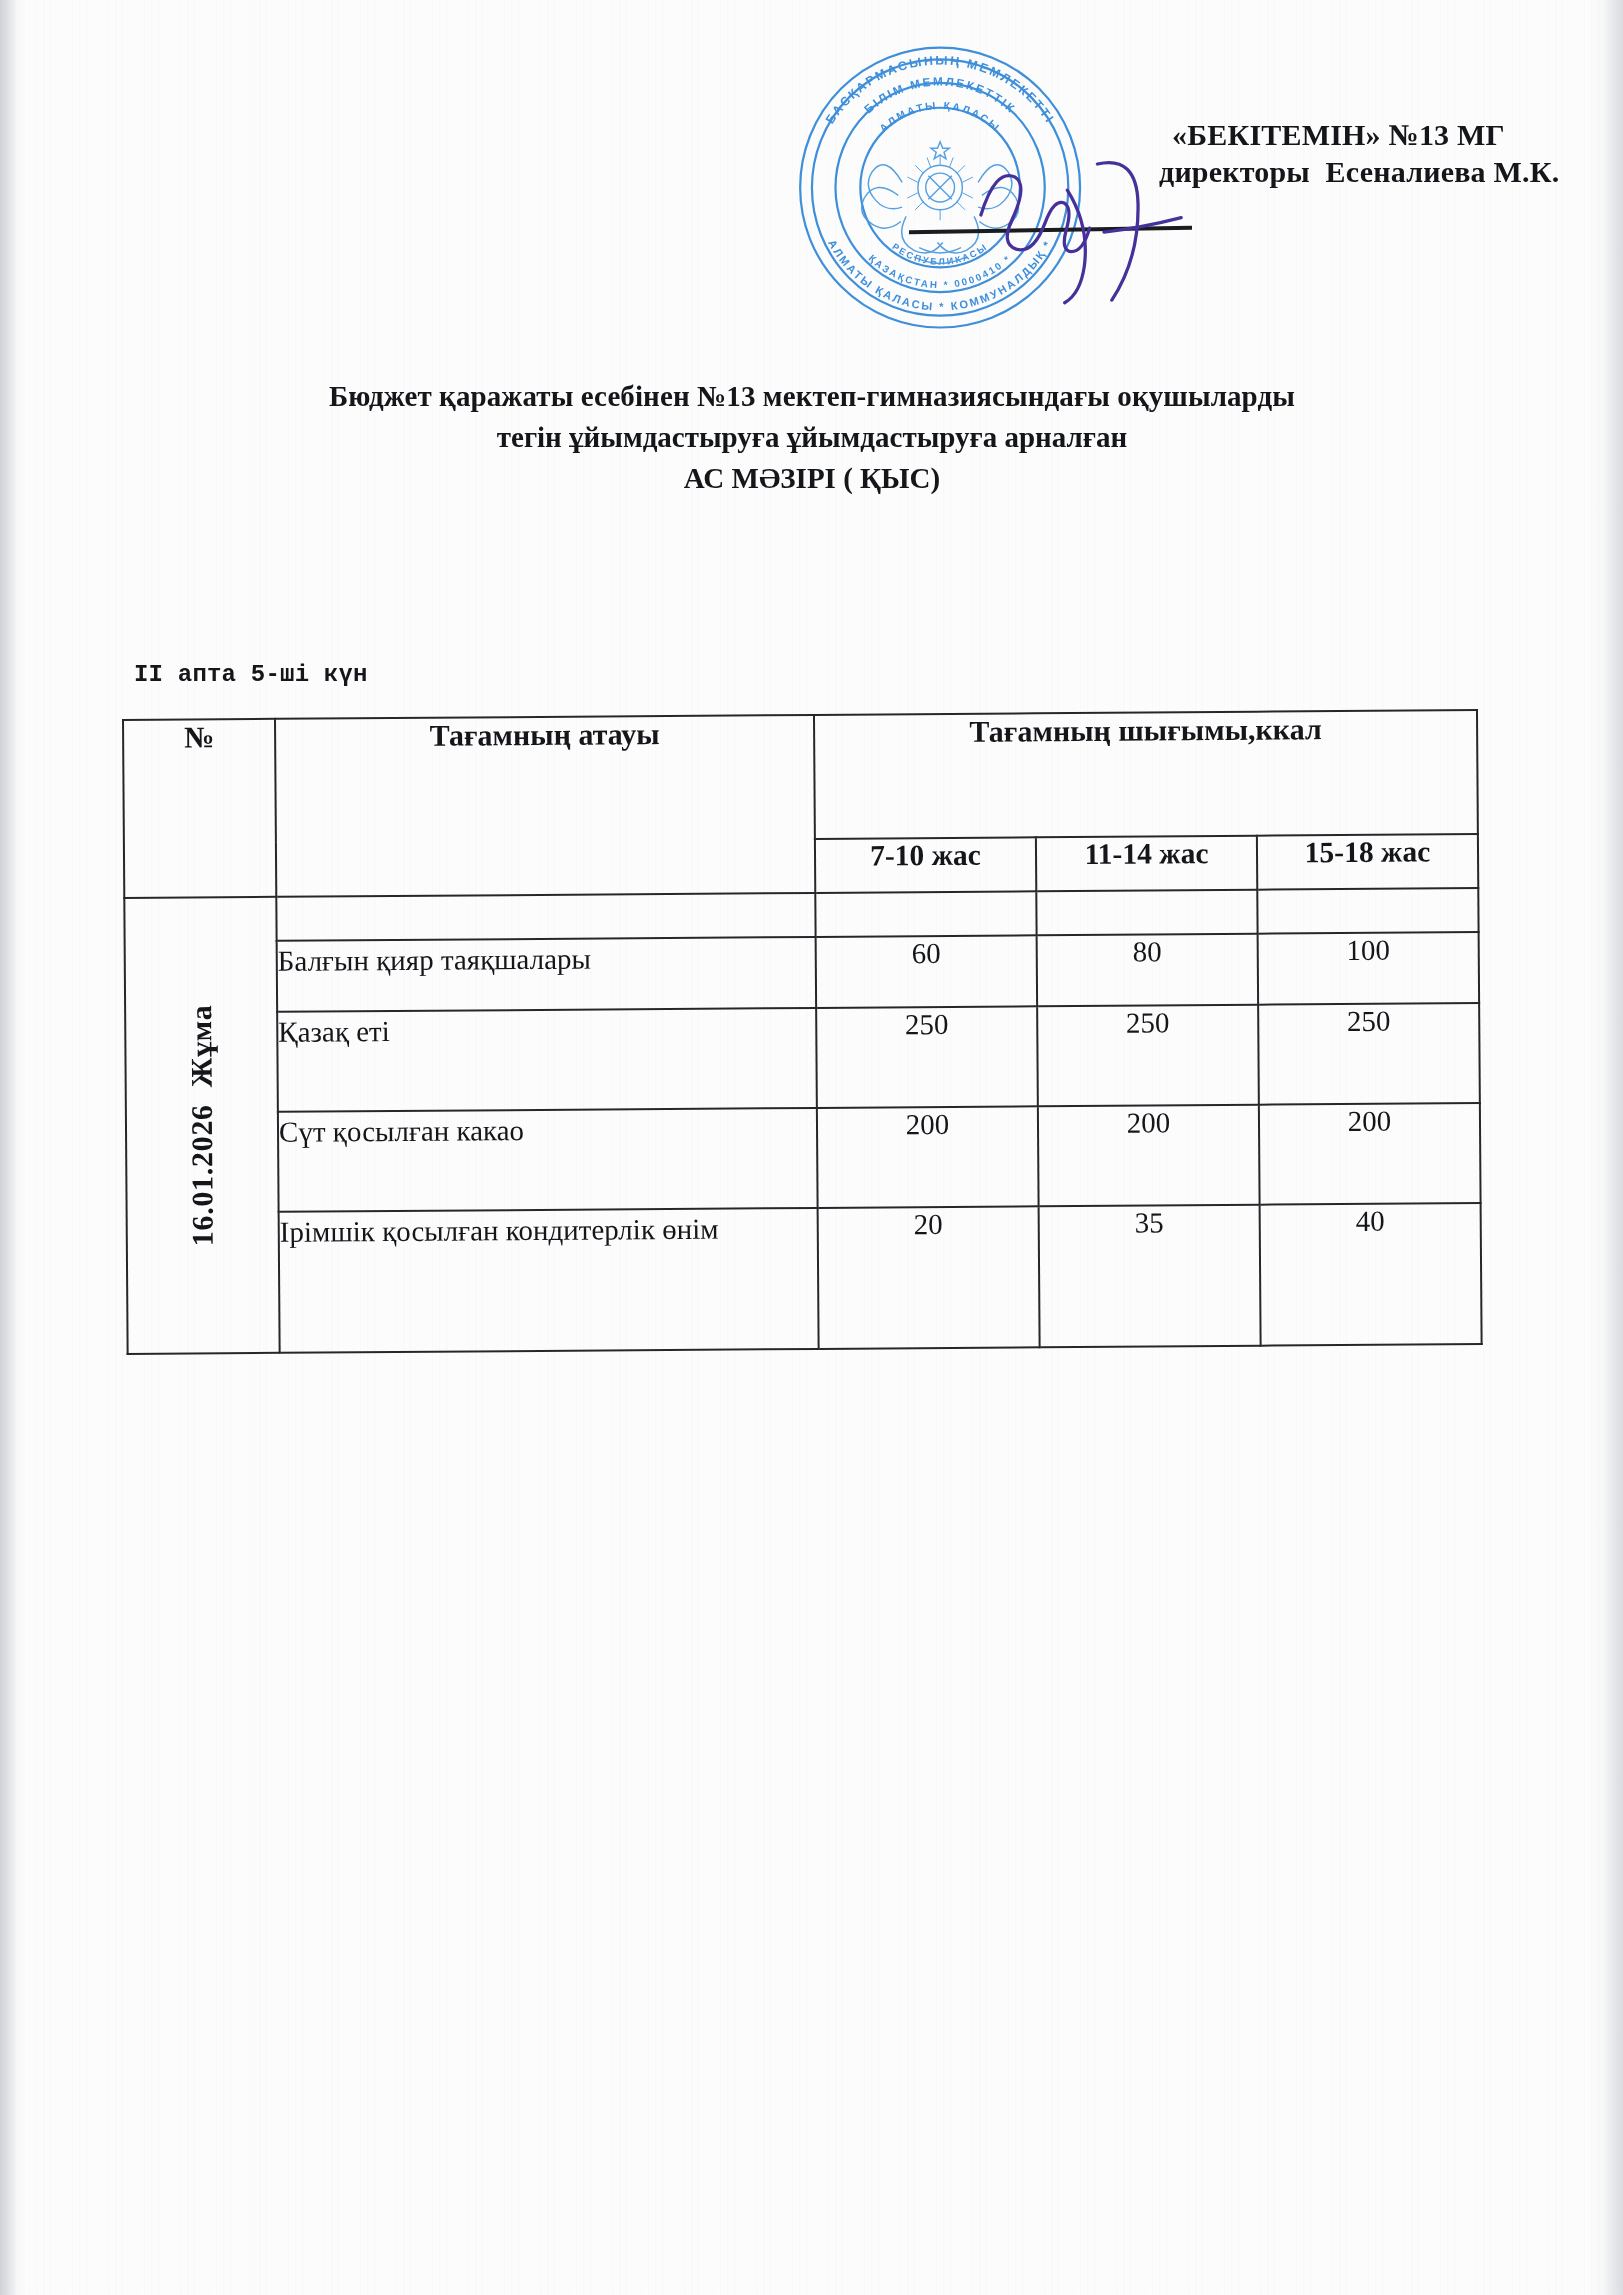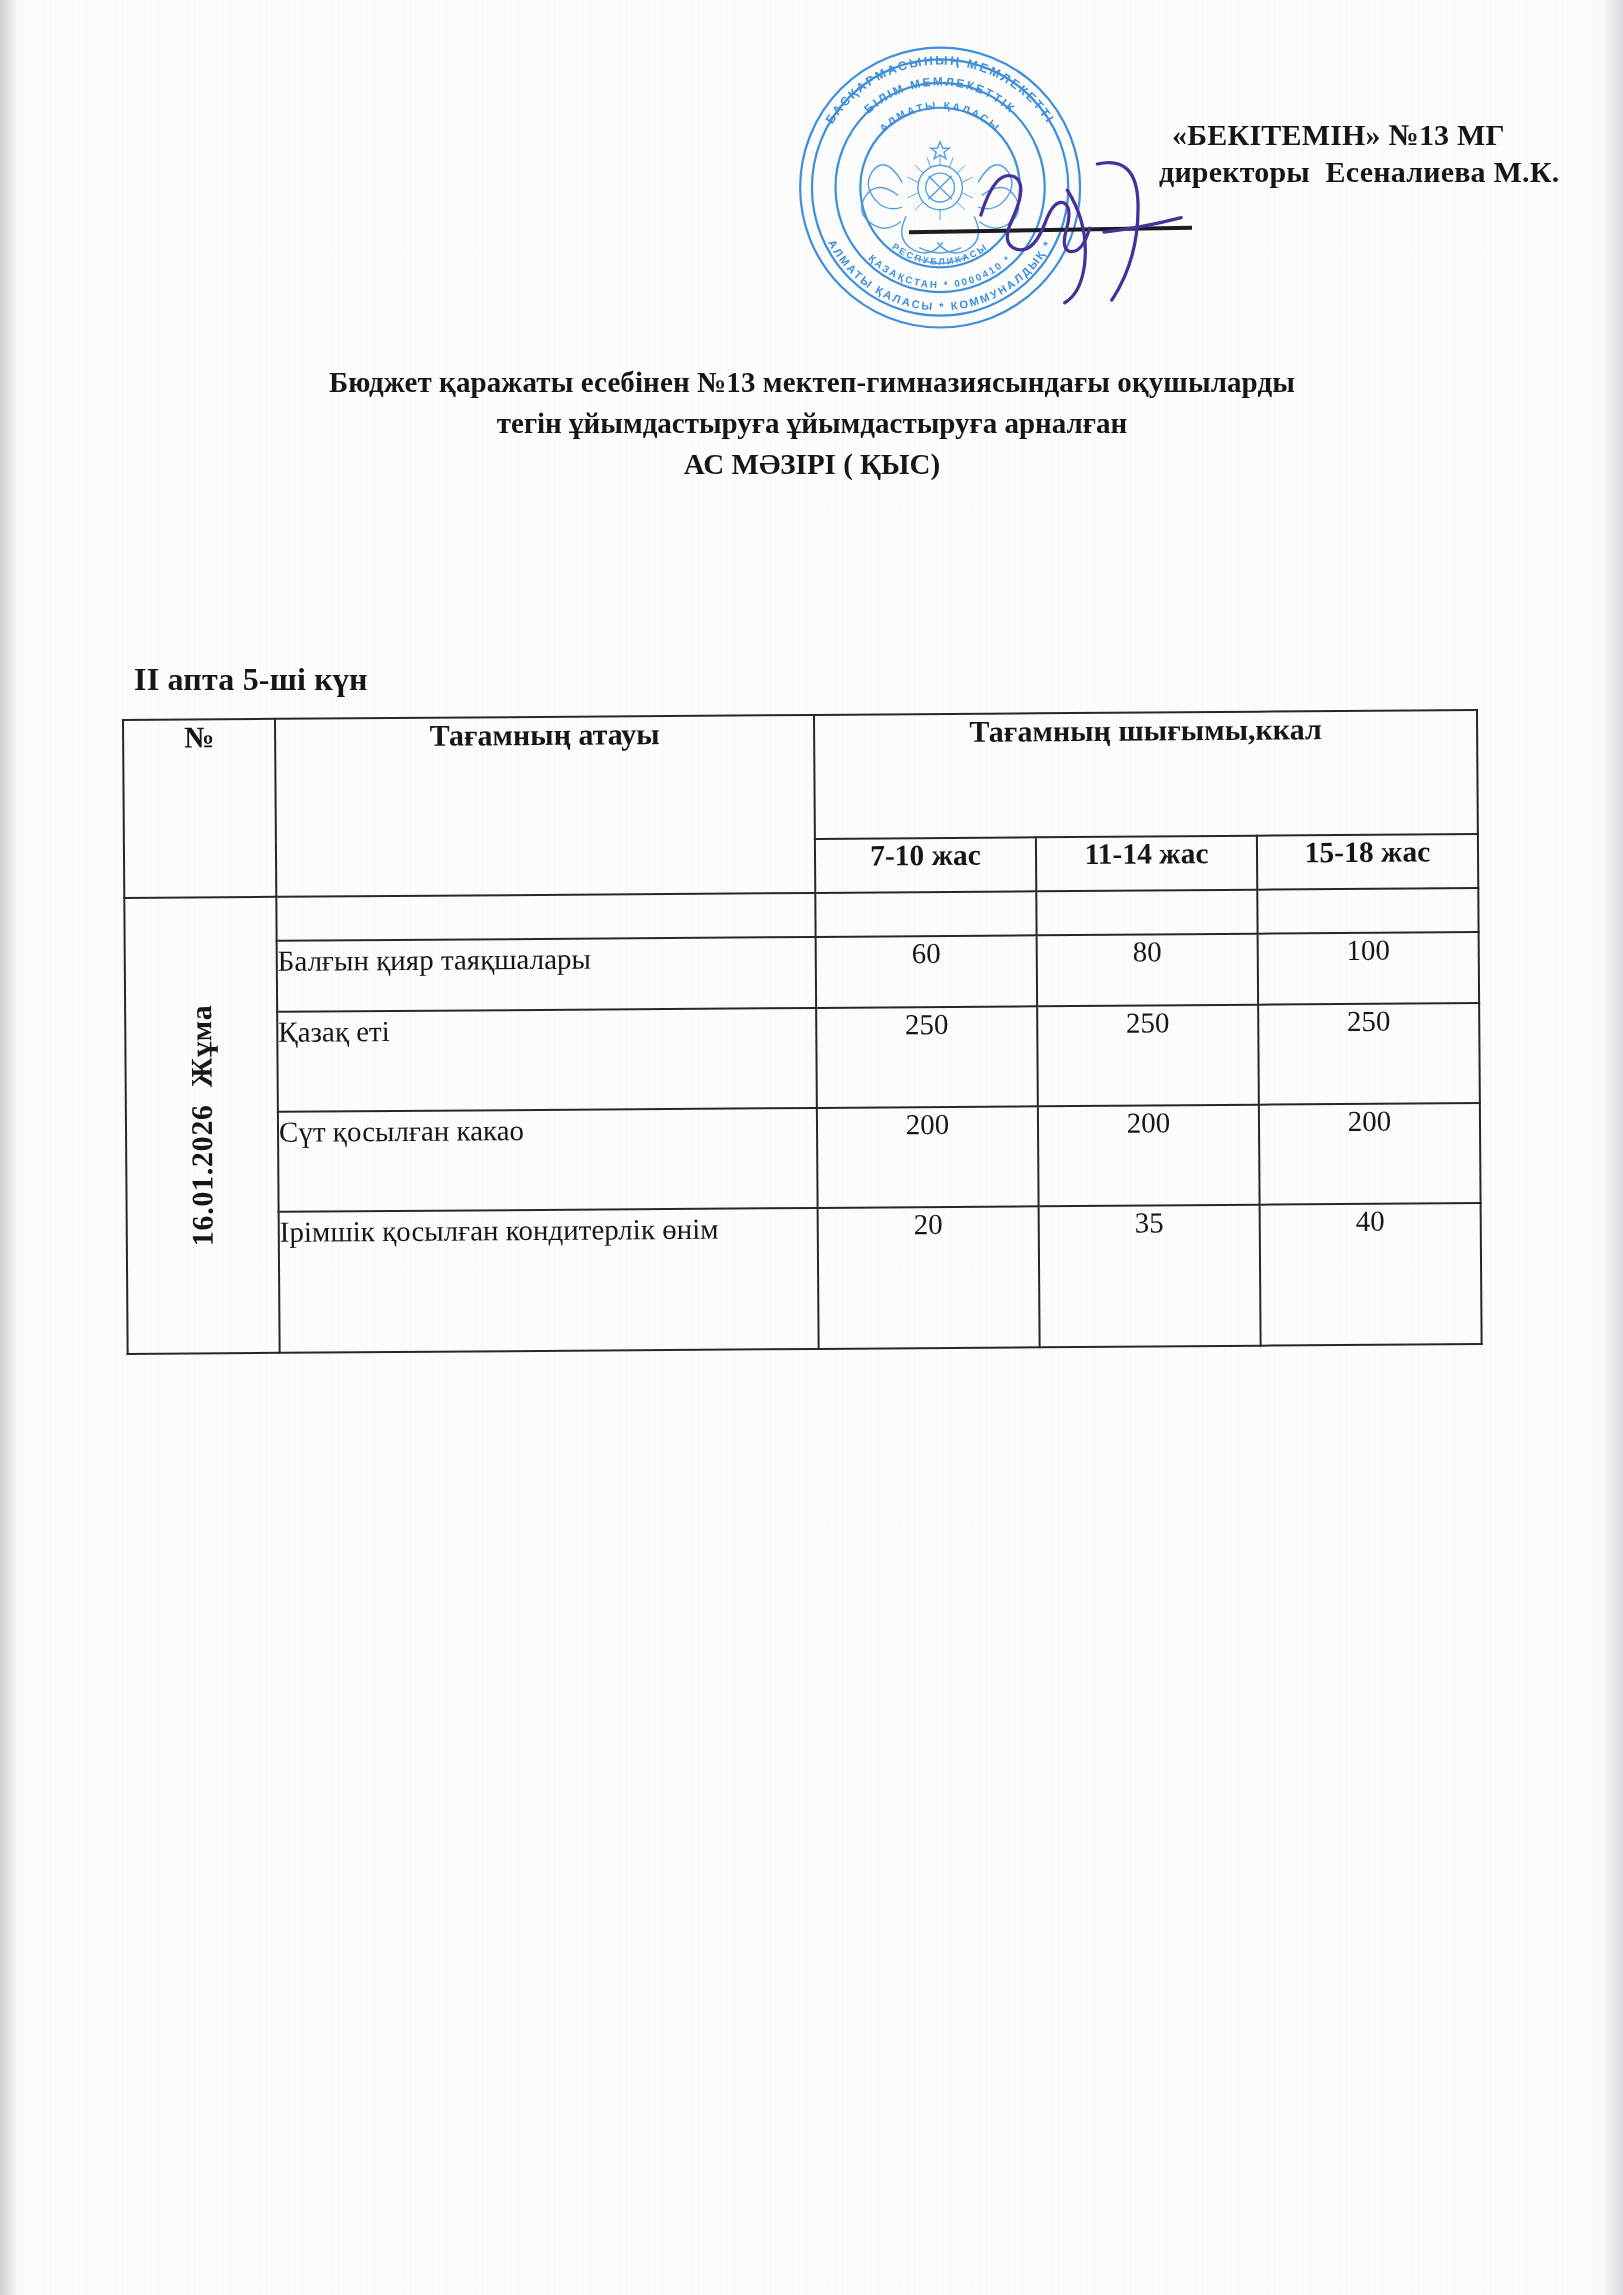--- a/index.html
+++ b/index.html
@@ -94,39 +94,40 @@
     width: 249px;
     height: 216px;
     z-index: 8;
     pointer-events: none;
   }
 
   
   .doc-title {
     position: absolute;
     left: 151px;
-    top: 362px;
+    top: 376px;
     width: 1322px;
     text-align: center;
     font-weight: bold;
     font-size: 29px;
     line-height: 1.42;
     z-index: 5;
   }
   .doc-title .t-line { display: block; }
   .doc-title .t-line.l1 { letter-spacing: 0.1px; }
 
   
   .day-label {
     position: absolute;
     left: 134px;
     top: 661px;
     font-weight: bold;
-    font-size: 32px;
+    font-size: 24px;
     letter-spacing: 0.2px;
+    font-family: Liberation Mono, monospace;
   }
 
   
   .menu-table-wrap {
     position: absolute;
     left: 122px;
     top: 719px;
     width: 1356px;
     transform: rotate(-0.42deg);
     transform-origin: left top;

